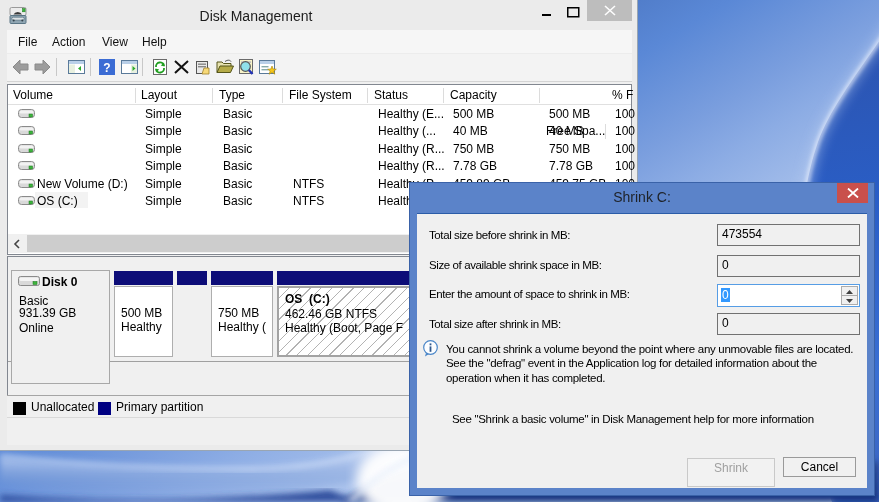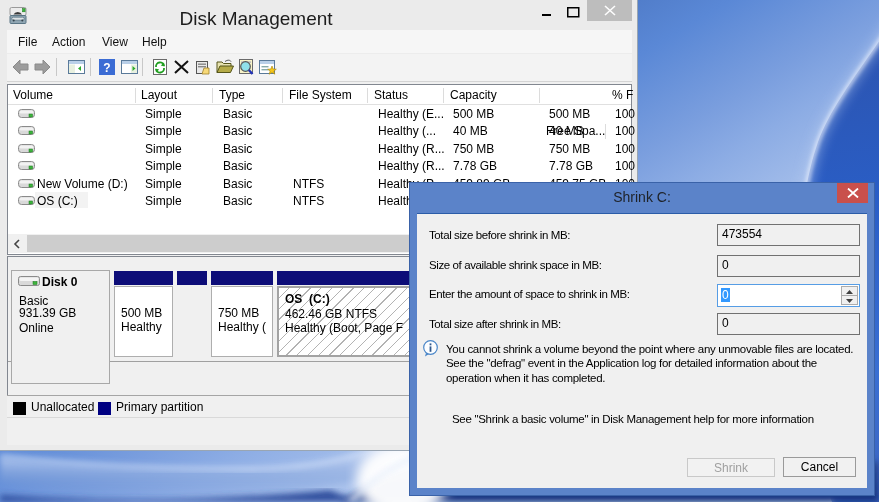--- a/index.html
+++ b/index.html
@@ -4,21 +4,21 @@
 <style>
   html,body{margin:0;padding:0;}
   body{width:879px;height:502px;overflow:hidden;position:relative;
        font-family:"Liberation Sans",sans-serif;}
   .abs{position:absolute;}
   
   #desk{left:0;top:0;}
   
   #win{left:0;top:0;width:638px;height:451px;background:#ebebeb;
        border-right:1px solid #99a5b2;border-bottom:1px solid #99a5b2;box-sizing:border-box;}
-  #wtitle{left:0;top:8px;width:512px;text-align:center;font-size:19px;color:#1c1c1c;}
+  #wtitle{left:0;top:8px;width:512px;text-align:center;font-size:14px;color:#1c1c1c;}
   #btnclose{left:587px;top:0px;width:45px;height:21px;background:#bdbdbd;}
   
   #menubar{left:7px;top:30px;width:625px;height:23px;background:#f6f6f6;
      border-bottom:1px solid #ececec;font-size:12px;color:#111;}
   .mitem{position:absolute;top:5px;}
   
   #toolbar{left:7px;top:54px;width:625px;height:27px;background:#f3f3f3;
      border-bottom:1px solid #d4d4d4;}
   .tsep{position:absolute;top:4px;width:1px;height:18px;background:#c8c8c8;}
   .ticon{position:absolute;top:5px;}
@@ -380,16 +380,16 @@
       <path d="M4 13 L3 16.5 L7 14" fill="#4a86c8"></path>
       <rect x="7.6" y="3.4" width="1.8" height="1.9" fill="#30588c"></rect>
       <rect x="7.6" y="6.4" width="1.8" height="5.4" fill="#30588c"></rect>
     </svg>
     <div class="itext" style="left:29px;top:128px;white-space:nowrap;">
       You cannot shrink a volume beyond the point where any unmovable files are located.<br>
       See the "defrag" event in the Application log for detailed information about the<br>
       operation when it has completed.
     </div>
     <div class="itext" style="left:35px;top:198px;white-space:nowrap;">See "Shrink a basic volume" in Disk Management help for more information</div>
-    <div class="btn" style="left:270px;top:244px;width:88px;height:19px;border:1px solid #c9c9c9;background:#f2f2f2;color:#a0a0a0;line-height:18px;">Shrink</div>
+    <div class="btn" style="left:270px;top:244px;width:88px;height:29px;border:1px solid #c9c9c9;background:#f2f2f2;color:#a0a0a0;line-height:18px;">Shrink</div>
     <div class="btn" style="left:366px;top:243px;width:73px;height:20px;border:1.5px solid #9a9a9a;background:#f1f1f1;color:#000;line-height:18px;">Cancel</div>
   </div>
 </div>
 
 </body></html>

